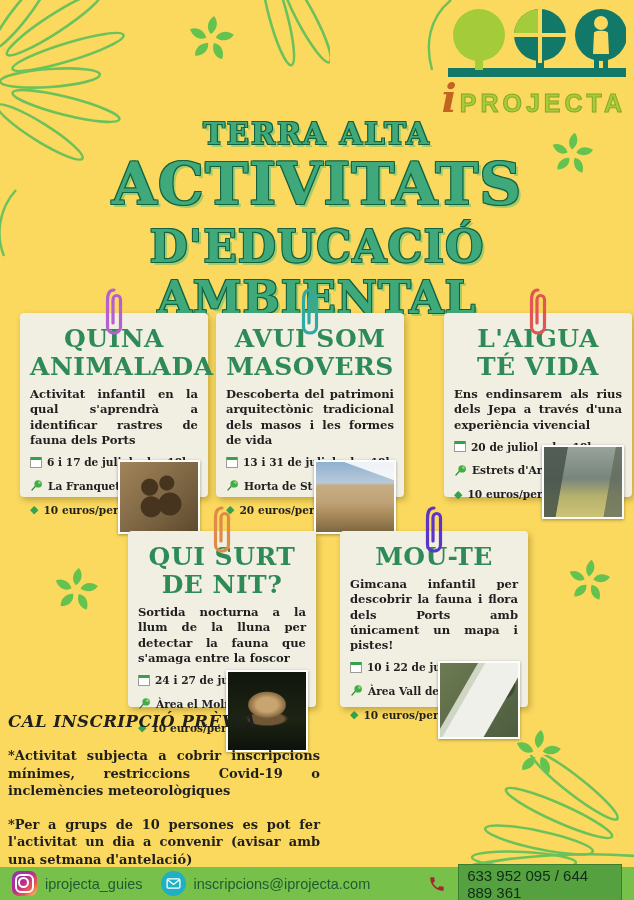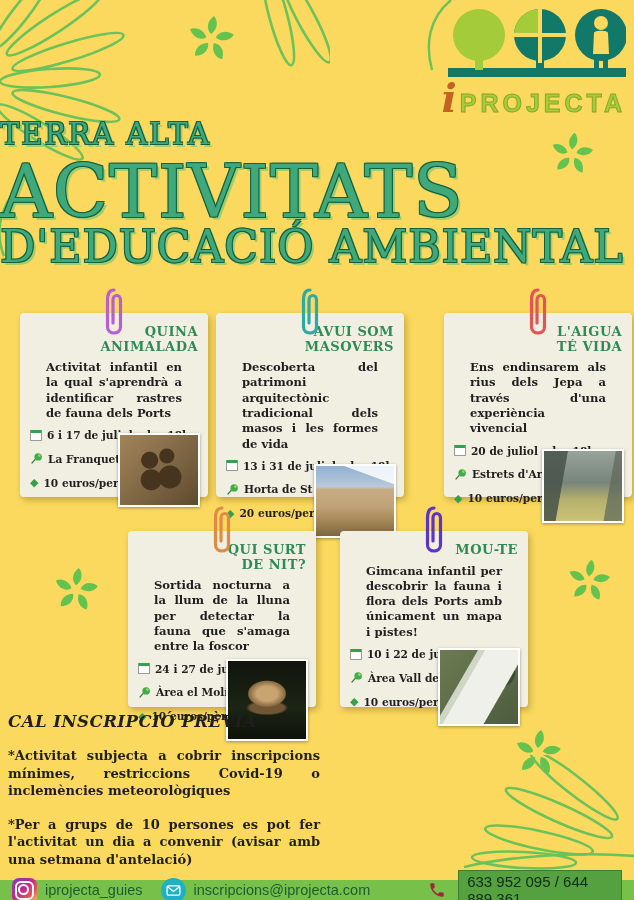--- a/index.html
+++ b/index.html
@@ -9,39 +9,39 @@
 
   
   .logo{position:absolute;top:8px;right:8px;width:185px;text-align:right;}
   .logo-text{display:flex;justify-content:flex-end;align-items:baseline;margin-top:-4px;}
   .brand-i{color:#c2641f;font-family:"DejaVu Serif",serif;font-style:italic;
            font-weight:bold;font-size:40px;line-height:.8;margin-right:3px;}
   .brand-name{color:#a8cc37;font-family:"Liberation Sans",sans-serif;font-weight:bold;
            font-size:25px;letter-spacing:4px;-webkit-text-stroke:1px #86a82c;}
 
   
-  .headline{position:absolute;left:0;width:100%;text-align:left;font-weight:normal;
+  .headline{position:absolute;left:0;width:100%;text-align:center;font-weight:bold;
             color:#3fa97c;
             text-shadow:-1px -1px 0 #14613f,1px -1px 0 #14613f,-1px 1px 0 #14613f,
                         1px 1px 0 #14613f,3px 3px 0 #a3cc6d;}
   .region-title{top:117px;font-size:29px;letter-spacing:2px;}
-  .main-title{top:150px;font-size:72px;letter-spacing:1px;}
+  .main-title{top:150px;font-size:58px;letter-spacing:1px;}
   .sub-title{top:221px;font-size:44px;letter-spacing:1px;}
 
   
   .card{position:absolute;width:188px;background:#f1eee2;border-radius:4px;
         box-shadow:2px 3px 6px rgba(90,70,10,.35);padding:12px 10px 10px;box-sizing:border-box;}
   .row1{top:313px;height:184px;}
   .row2{top:531px;height:176px;}
   .paperclip{position:absolute;top:-27px;left:50%;transform:translateX(-50%);
              width:27px;height:60px;}
-  .card-title{font-weight:bold;color:#2e8b57;font-size:13px;line-height:1.12;
-              text-align:right;white-space:pre-line;margin:0 0 6px;letter-spacing:.5px;}
+  .card-title{font-weight:bold;color:#2e8b57;font-size:25px;line-height:1.12;
+              text-align:center;white-space:pre-line;margin:0 0 6px;letter-spacing:.5px;}
   .card-desc{font-weight:bold;font-size:11.6px;color:#1f1f1f;text-align:justify;
-             line-height:1.32;margin:0 16px 8px;}
+             line-height:1.32;margin:0 0 8px;}
   .card-info{position:relative;min-height:78px;}
   .info-row{display:flex;align-items:center;gap:5px;font-weight:bold;font-size:10.6px;
             color:#1f1f1f;margin-bottom:11px;}
   .ic-cal{display:inline-block;width:12px;height:11px;background:#fff;
           border:1px solid #9a9a9a;border-top:3px solid #35a14b;border-radius:1px;
           box-sizing:border-box;flex:0 0 auto;}
   .ic-dia{color:#35a14b;font-family:"DejaVu Sans",sans-serif;font-size:11px;flex:0 0 auto;}
   .photo{position:absolute;right:-2px;bottom:0;width:78px;height:70px;
          border:2px solid #fdfdfb;box-shadow:0 1px 3px rgba(0,0,0,.35);}
   .photo-footprint{background:
@@ -65,21 +65,21 @@
      linear-gradient(300deg, transparent 0 28%, #f0f0ea 29% 62%, rgba(220,225,210,.9) 63% 68%, transparent 69%),
      radial-gradient(circle at 78% 30%, #3c4a33 0 14px, transparent 15px),
      linear-gradient(135deg,#6d7b52,#4c5c3e);}
 
   
   .registration{position:absolute;left:8px;top:712px;width:312px;color:#1f1f1f;}
   .reg-heading{font-weight:bold;font-size:16.5px;letter-spacing:.5px;margin:0 0 16px;font-style:italic;}
   .reg-note{font-weight:bold;font-size:13px;line-height:1.35;text-align:justify;margin:0 0 16px;}
 
   
-  .footer{position:absolute;left:0;bottom:0;width:634px;height:20px;background:#77c14a;
+  .footer{position:absolute;left:0;bottom:0;width:634px;height:33px;background:#77c14a;
           display:flex;align-items:center;padding:0 12px;box-sizing:border-box;
           font-family:"Liberation Sans",sans-serif;color:#1d5c33;font-size:14.5px;}
   .ig{width:25px;height:25px;border-radius:7px;position:relative;flex:0 0 auto;
       background:linear-gradient(135deg,#8a3ab9 0%,#bc2a8d 45%,#e95950 72%,#fccc63 100%);}
   .ig::before{content:"";position:absolute;inset:3px;border:2px solid #fff;border-radius:6px;box-sizing:border-box;}
   .ig::after{content:"";position:absolute;width:7px;height:7px;border:2px solid #fff;
       border-radius:50%;left:6px;top:6px;}
   .email-ic{width:25px;height:25px;border-radius:50%;background:#1fb0c4;display:flex;
       align-items:center;justify-content:center;flex:0 0 auto;}
   .footer-label{margin-left:8px;}

